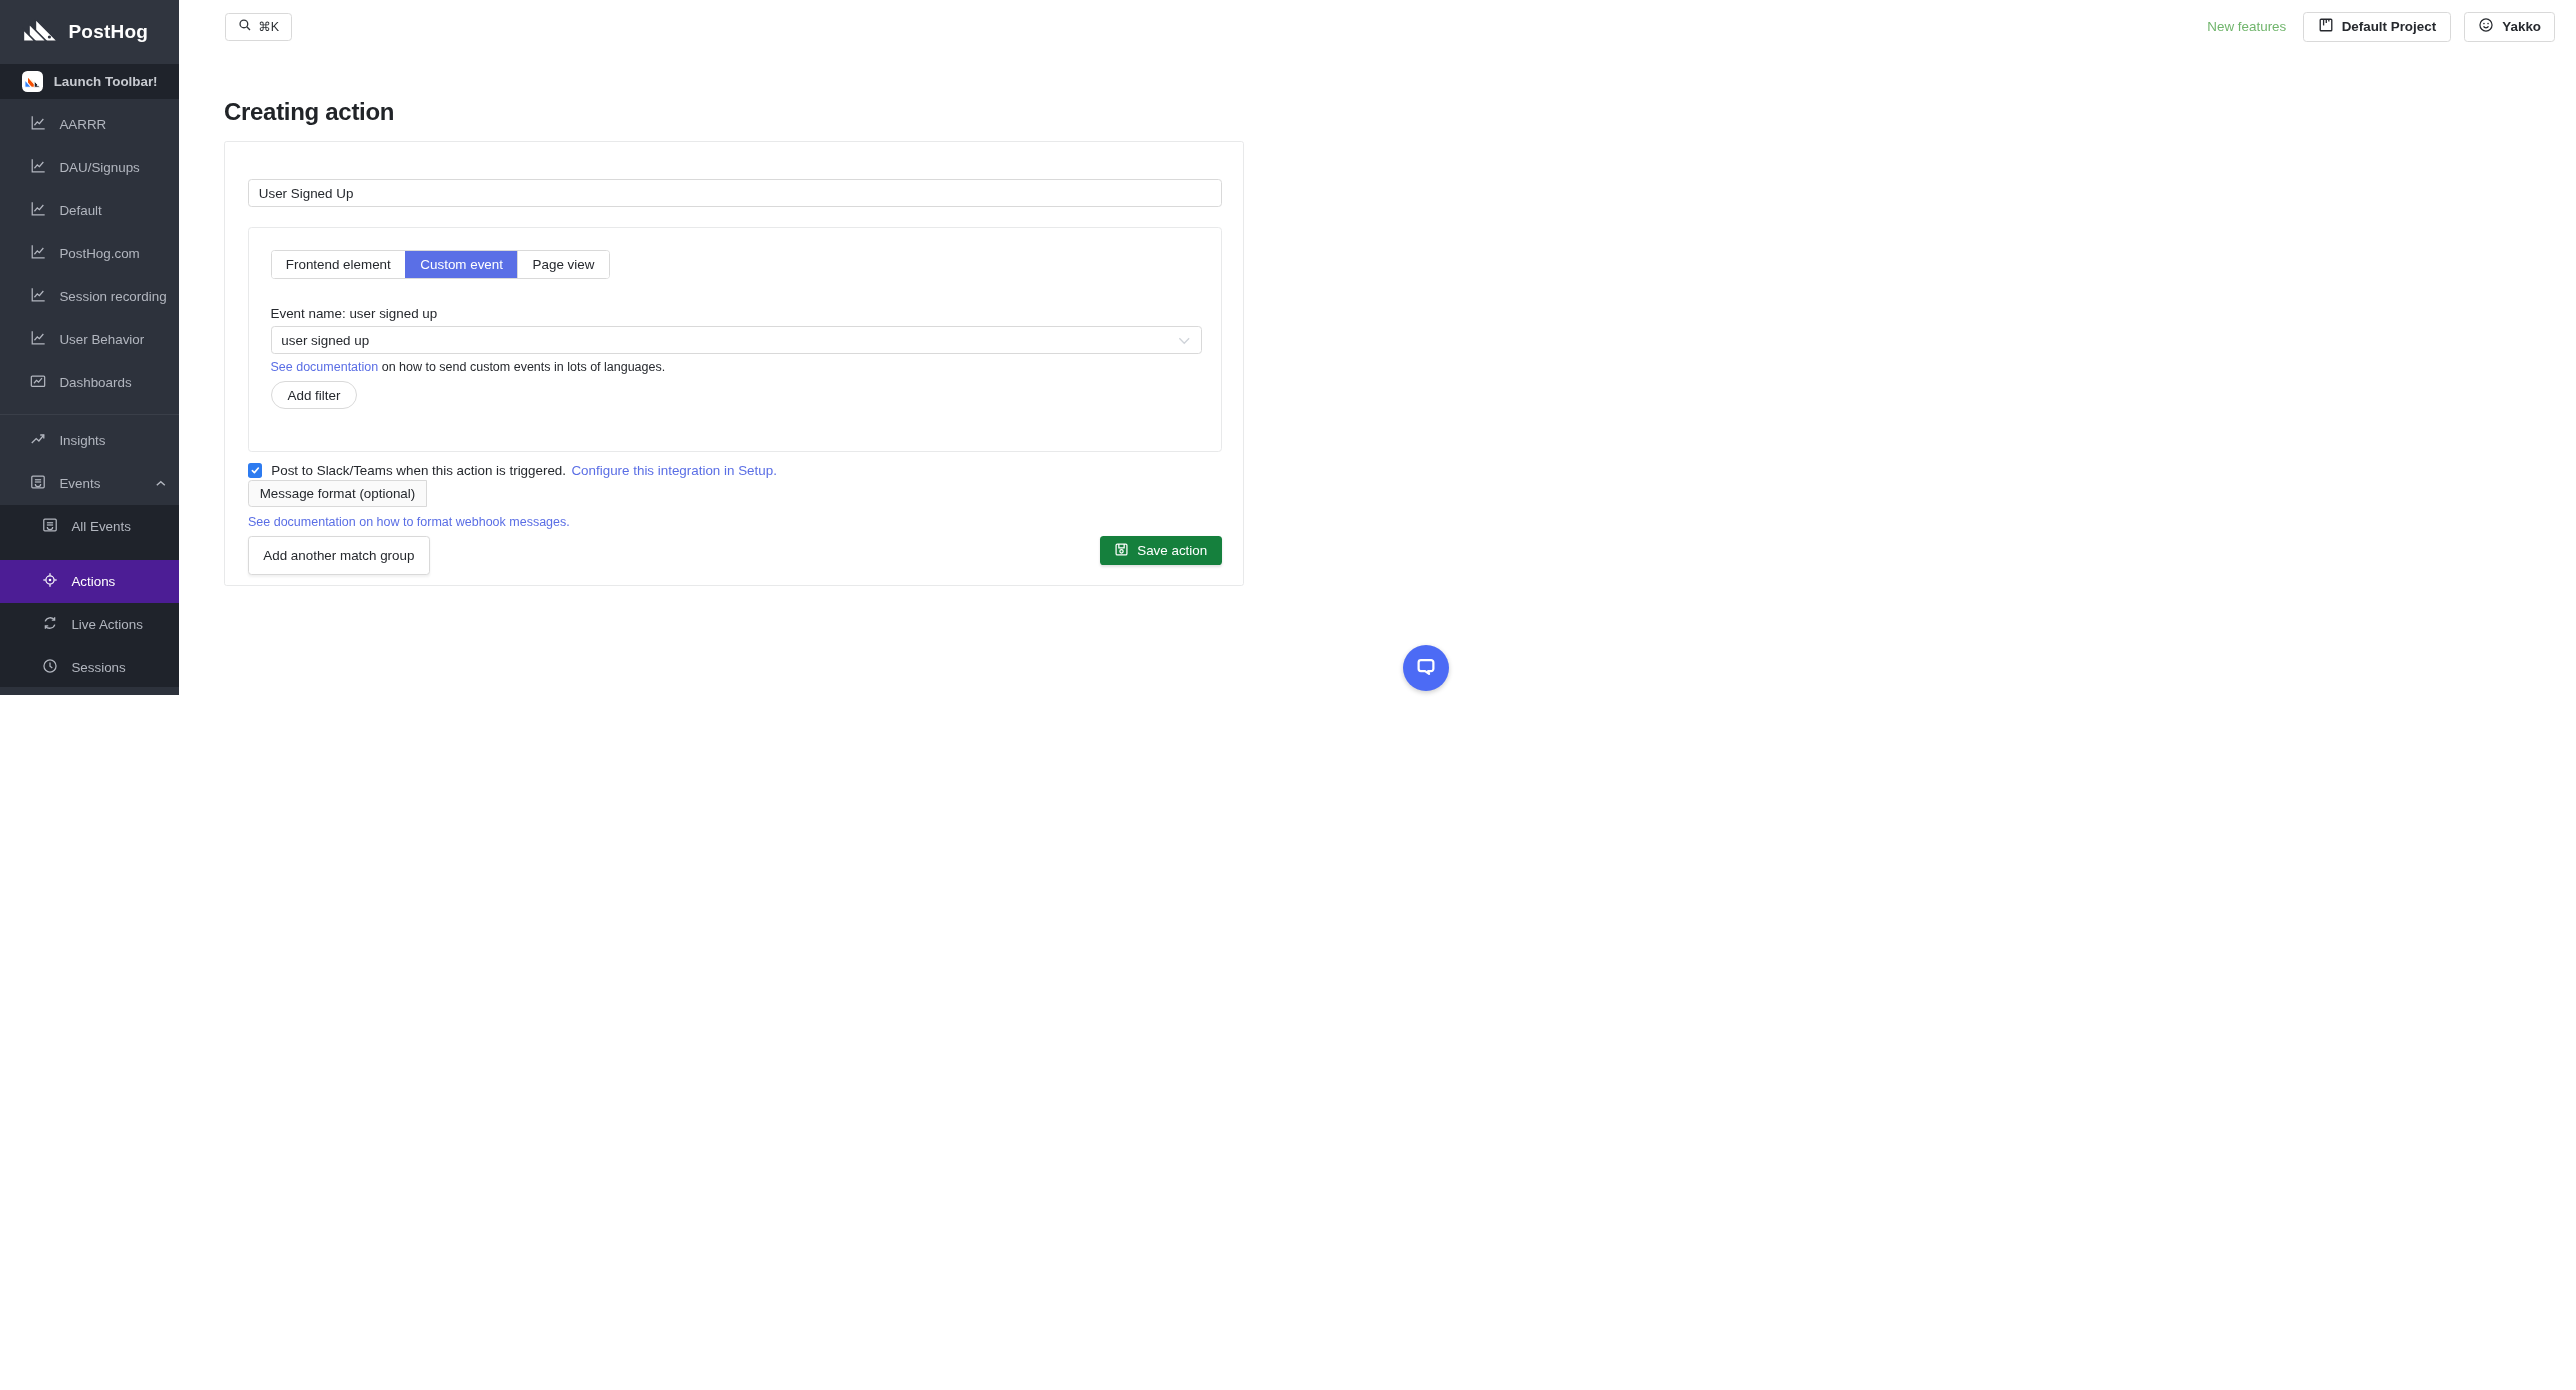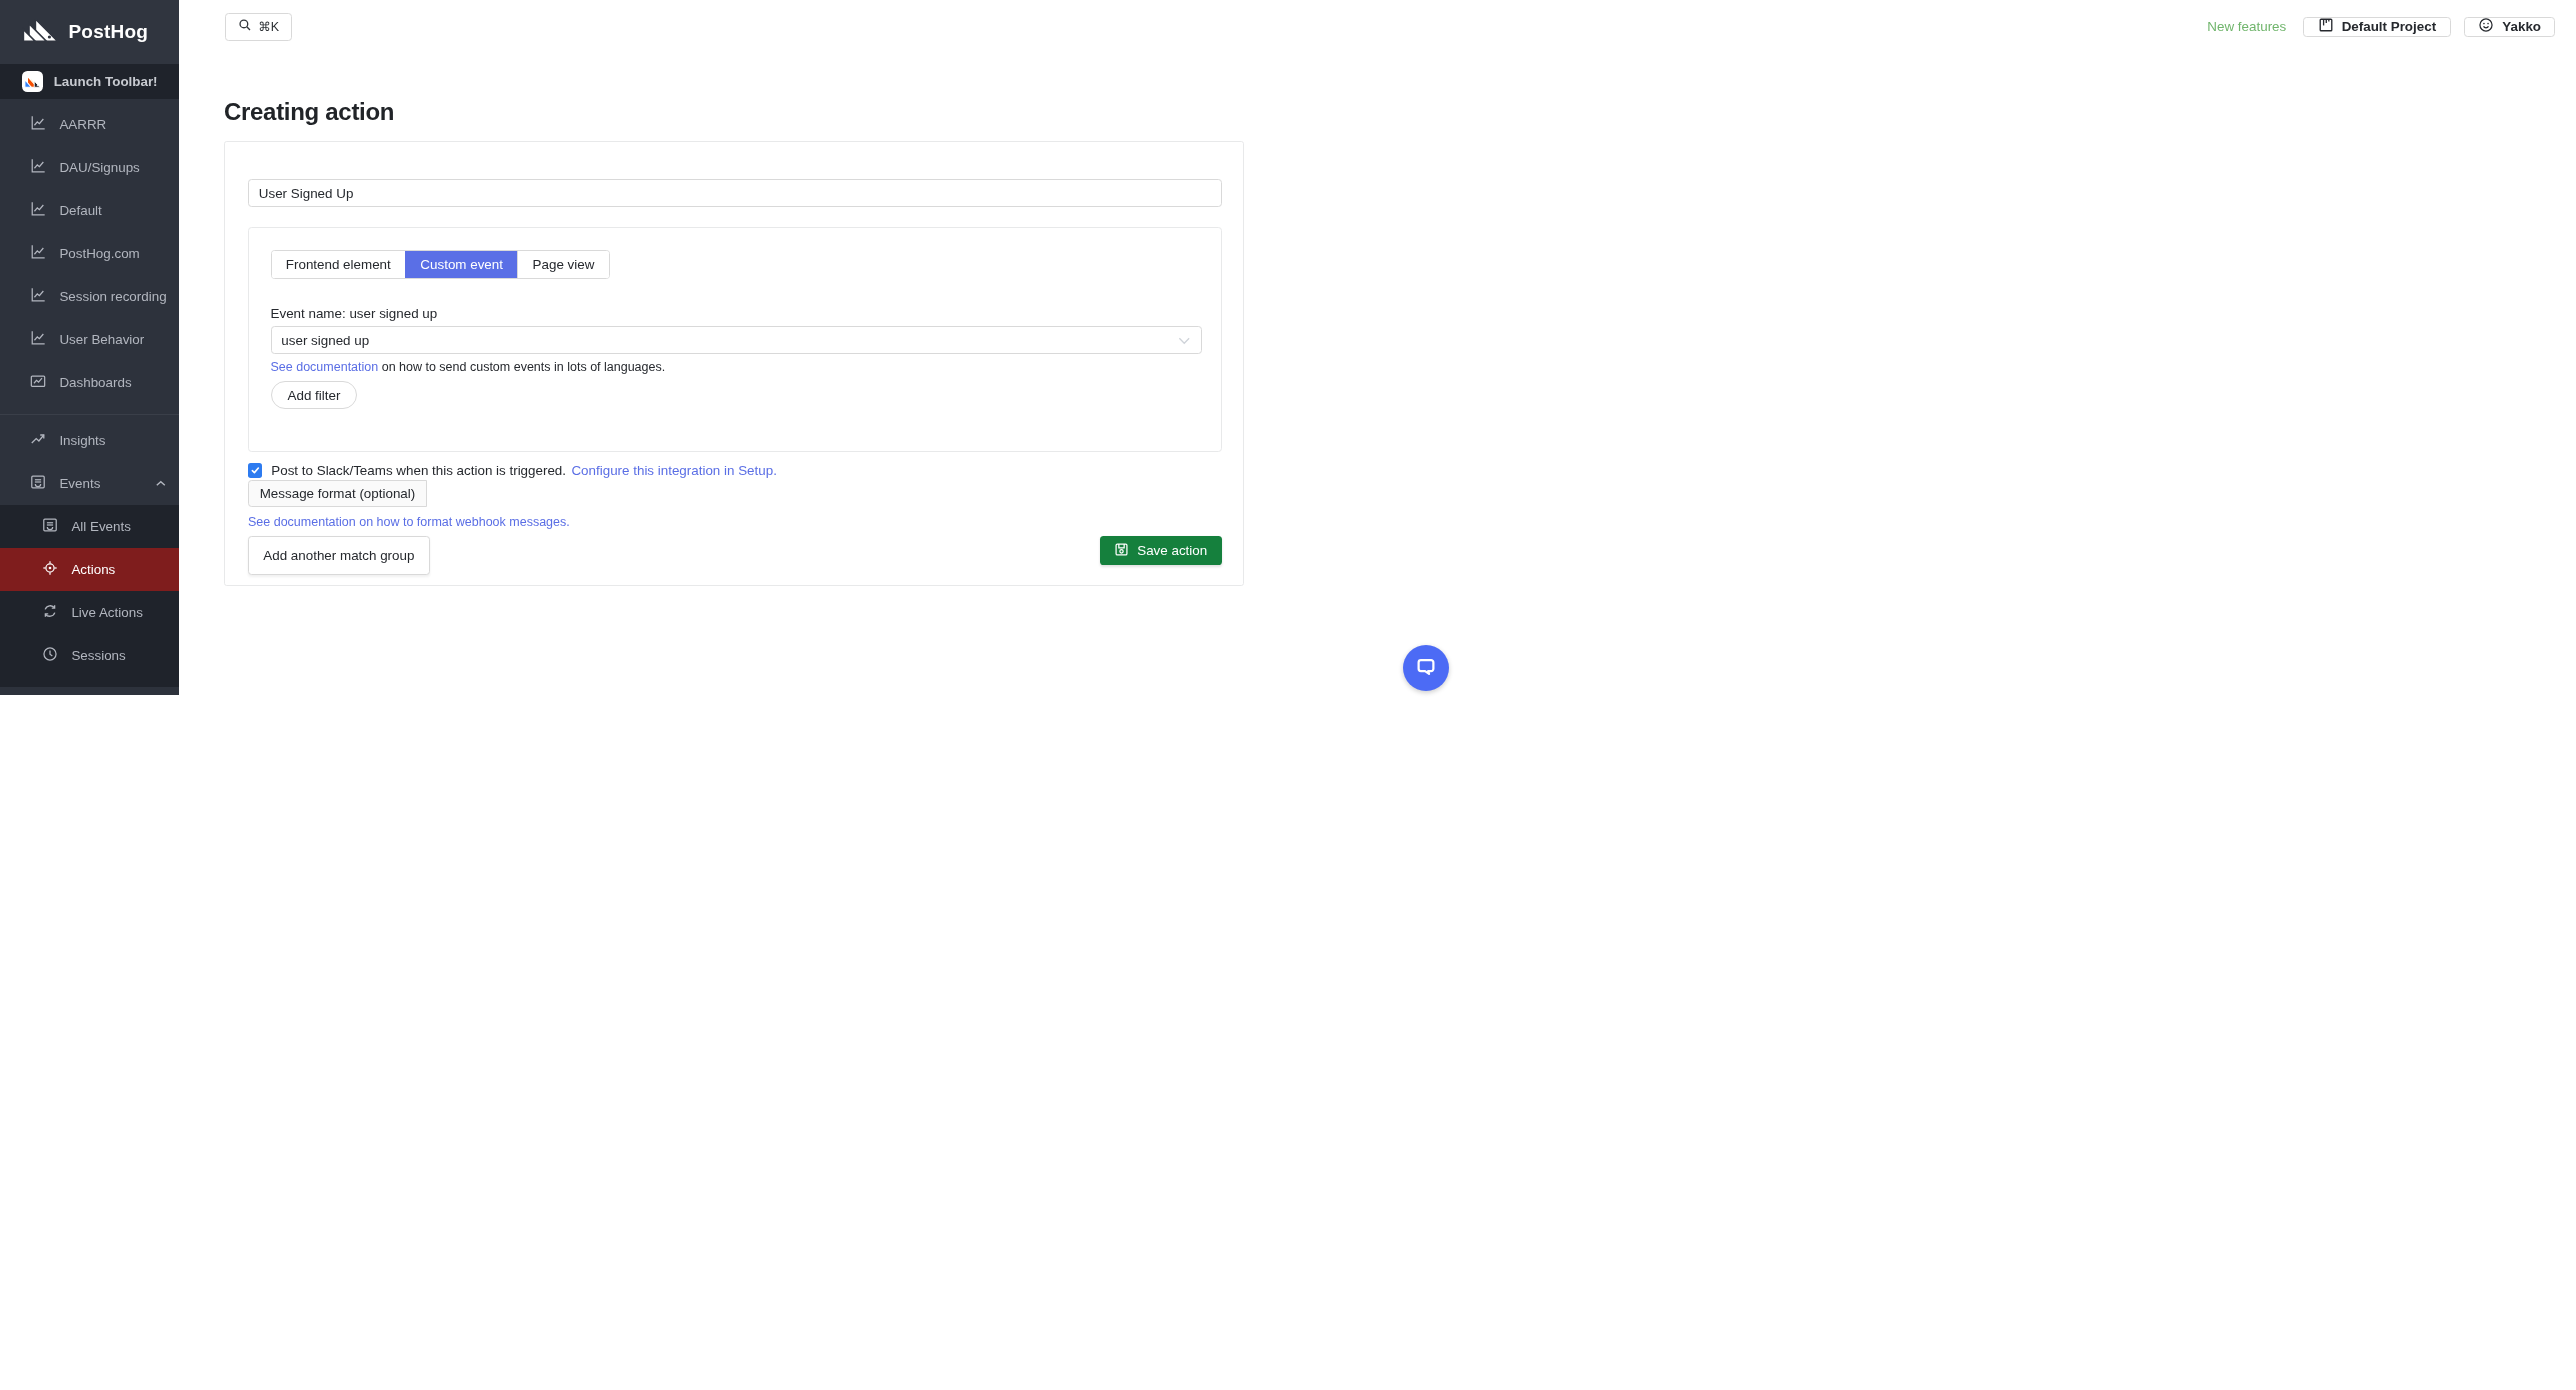--- a/index.html
+++ b/index.html
@@ -19,33 +19,33 @@
   .side-toolbar .lbl { color:#c7cad0; font-size:13.4px; font-weight:bold; }
   .side-items { padding-top:3.6px; }
   .srow { height:43px; display:flex; align-items:center; gap:13.4px; padding-left:30px;
     color:#b2b6bf; font-size:13.4px; cursor:pointer; white-space:nowrap; }
   .srow svg { flex:0 0 auto; }
   .side-divider { height:0.9px; background:#3a3f49; margin:10.7px 0 3.6px 0; }
   .srow.parent { position:relative; }
   .srow .chev { position:absolute; right:12.5px; top:50%; transform:translateY(-50%); }
   .side-sub { background:#1f232b; }
   .side-sub .srow { padding-left:42px; }
-  .srow.active { background:#7f1d1d; color:#fff; }
+  .srow.active { background:#4c1d95; color:#fff;margin-top:12px; }
 
   
   .main { position:absolute; left:179px; top:0; right:0; bottom:0; background:#fff; }
 
   .search-btn { position:absolute; left:46px; top:12.5px; height:28px; padding:0 11.6px;
     border:0.9px solid #d9d9d9; border-radius:3.6px; background:#fff; display:flex;
     align-items:center; gap:7.2px; font-size:12.5px; color:#2b2f33; cursor:pointer; }
 
   .top-right { position:absolute; right:20.6px; top:11.6px; height:30px; display:flex;
     align-items:center; gap:13.4px; }
   .new-features { color:#70b56c; font-size:13.4px; cursor:pointer; margin-right:3.6px; }
-  .top-btn { height:20px; border:0.9px solid #d9d9d9; border-radius:3.6px; background:#fff;
+  .top-btn { height:30px; border:0.9px solid #d9d9d9; border-radius:3.6px; background:#fff;
     display:flex; align-items:center; gap:8px; padding:0 13.4px; font-size:13.4px;
     font-weight:bold; color:#26292e; cursor:pointer; }
 
   .page-title { position:absolute; left:45px; top:98px; font-size:24px; font-weight:800;
     color:#212428; letter-spacing:-0.3px; }
 
   .card { position:absolute; left:45px; top:141px; width:1020px; height:445px;
     background:#fff; border:0.9px solid #e8e9ea; border-radius:2.7px; }
 
   .name-input { position:absolute; left:23px; top:37px; width:974px; height:28px;

